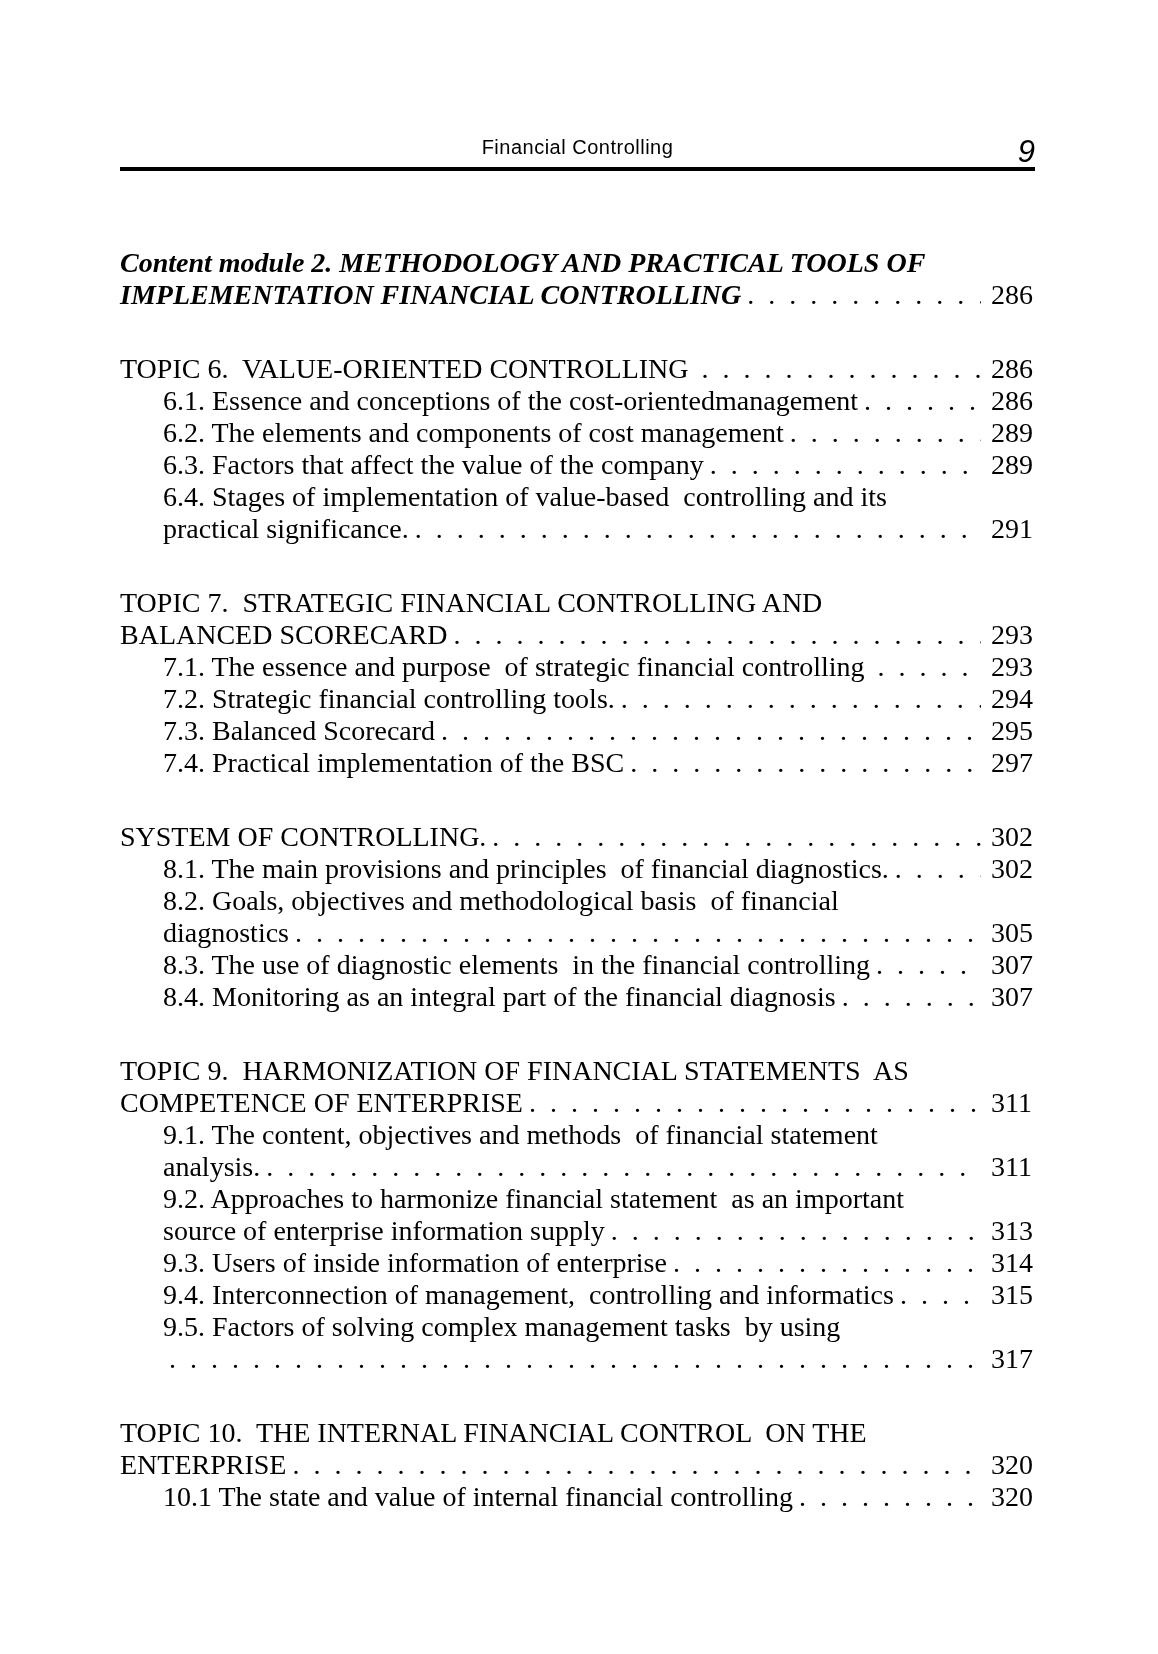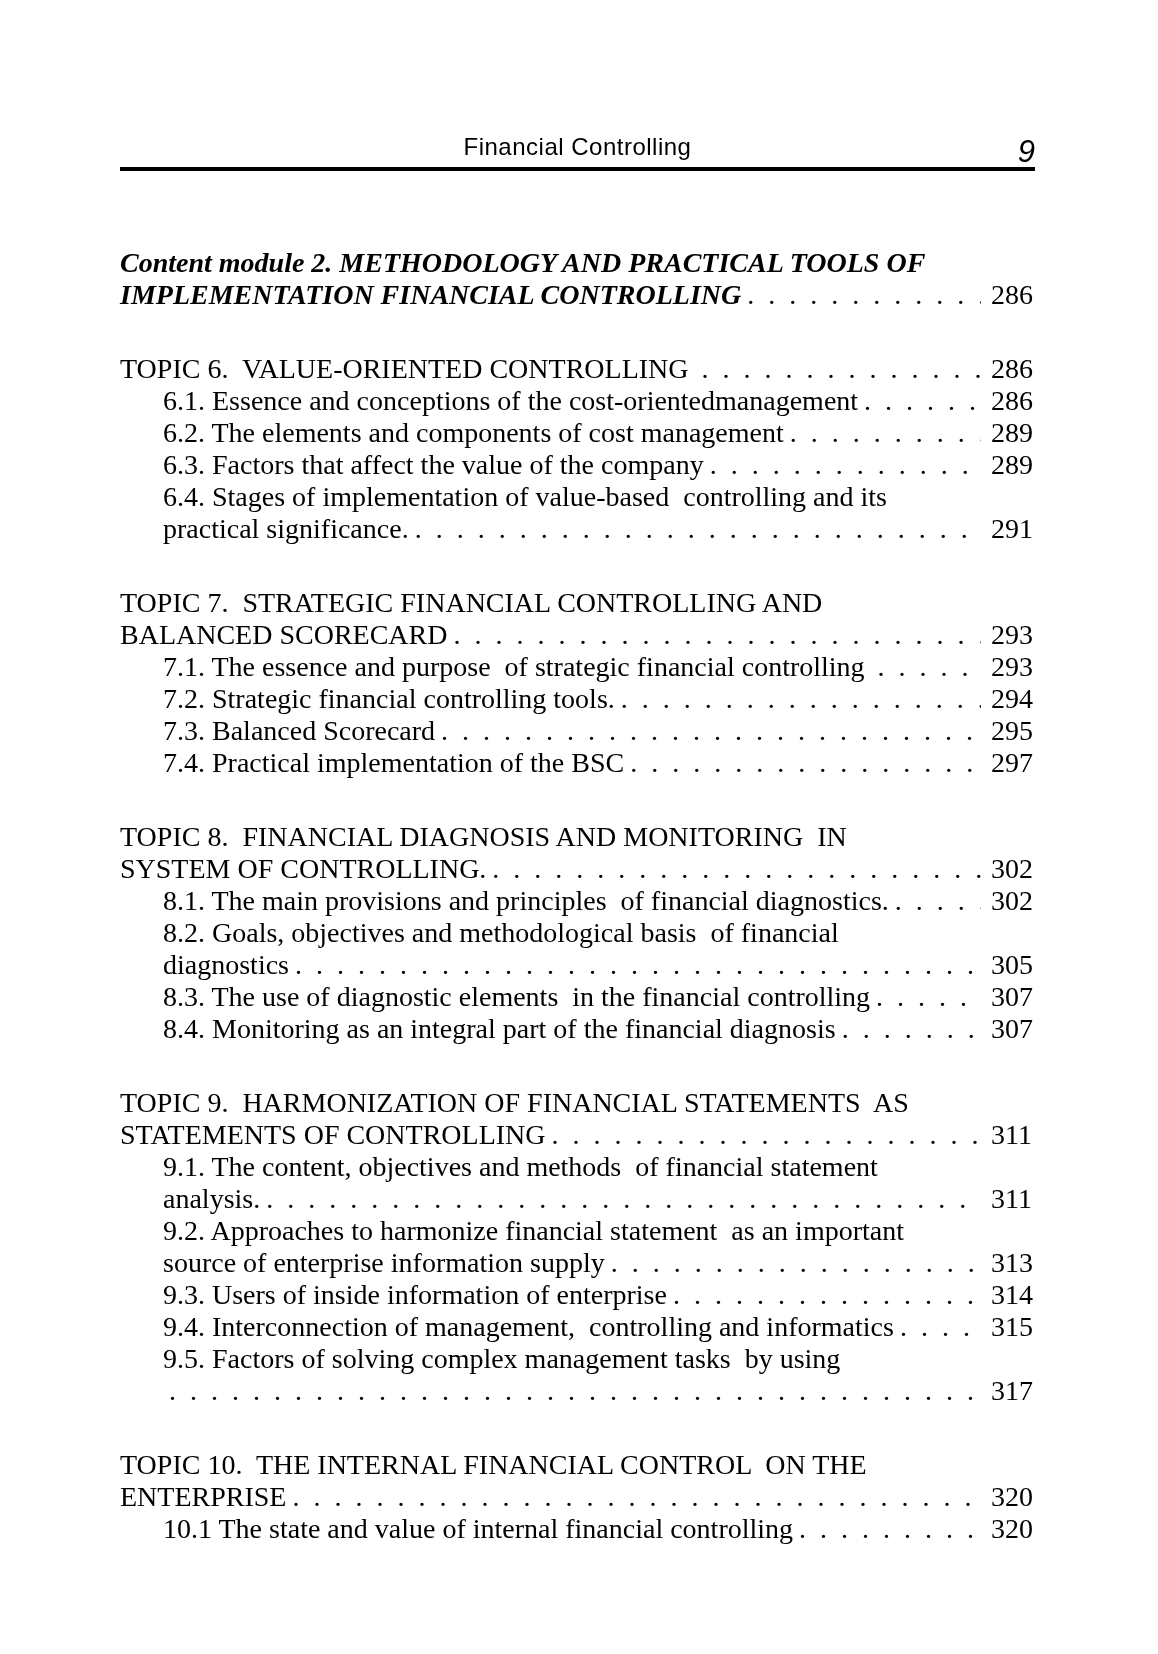--- a/index.html
+++ b/index.html
@@ -17,21 +17,21 @@
   .page-header {
     margin: 134px 123px 0 120px;
     border-bottom: 4px solid #000;
     padding-bottom: 7px;
     position: relative;
     font-family: "Liberation Sans", "DejaVu Sans", sans-serif;
   }
   .header-title {
     display: block;
     text-align: center;
-    font-size: 24px;
+    font-size: 20px;
     line-height: 26px;
     letter-spacing: 0.5px;
   }
   .header-page {
     position: absolute;
     right: 0;
     bottom: 2px;
     font-size: 31px;
     line-height: 26px;
     font-style: italic;
@@ -147,23 +147,20 @@
         <span class="toc-page">295</span>
       </div>
       <div class="toc-row sub">
         <span class="toc-text">7.4. Practical implementation of the BSC</span>
         <span class="leader">. . . . . . . . . . . . . . . . . . . . . . . . . . . . . . . . . . . . . . . . . . . . . . . . . . . . . . . . . . . . . . . . . . . . . . . . . . . . . . . .</span>
         <span class="toc-page">297</span>
       </div>
     </div>
     <div class="toc-block">
       <div class="toc-row">
-        <span class="toc-text">TOPIC 8.  FINANCIAL DIAGNOSIS AND MONITORING  IN</span>
-      </div>
-      <div class="toc-row">
         <span class="toc-text">SYSTEM OF CONTROLLING.</span>
         <span class="leader">. . . . . . . . . . . . . . . . . . . . . . . . . . . . . . . . . . . . . . . . . . . . . . . . . . . . . . . . . . . . . . . . . . . . . . . . . . . . . . . .</span>
         <span class="toc-page">302</span>
       </div>
       <div class="toc-row sub">
         <span class="toc-text">8.1. The main provisions and principles  of financial diagnostics.</span>
         <span class="leader">. . . . . . . . . . . . . . . . . . . . . . . . . . . . . . . . . . . . . . . . . . . . . . . . . . . . . . . . . . . . . . . . . . . . . . . . . . . . . . . .</span>
         <span class="toc-page">302</span>
       </div>
       <div class="toc-row sub">
@@ -183,21 +180,21 @@
         <span class="toc-text">8.4. Monitoring as an integral part of the financial diagnosis</span>
         <span class="leader">. . . . . . . . . . . . . . . . . . . . . . . . . . . . . . . . . . . . . . . . . . . . . . . . . . . . . . . . . . . . . . . . . . . . . . . . . . . . . . . .</span>
         <span class="toc-page">307</span>
       </div>
     </div>
     <div class="toc-block">
       <div class="toc-row">
         <span class="toc-text">TOPIC 9.  HARMONIZATION OF FINANCIAL STATEMENTS  AS</span>
       </div>
       <div class="toc-row">
-        <span class="toc-text">STATEMENTS OF CONTROLLING</span>
+        <span class="toc-text">COMPETENCE OF ENTERPRISE</span>
         <span class="leader">. . . . . . . . . . . . . . . . . . . . . . . . . . . . . . . . . . . . . . . . . . . . . . . . . . . . . . . . . . . . . . . . . . . . . . . . . . . . . . . .</span>
         <span class="toc-page">311</span>
       </div>
       <div class="toc-row sub">
         <span class="toc-text">9.1. The content, objectives and methods  of financial statement</span>
       </div>
       <div class="toc-row sub">
         <span class="toc-text">analysis.</span>
         <span class="leader">. . . . . . . . . . . . . . . . . . . . . . . . . . . . . . . . . . . . . . . . . . . . . . . . . . . . . . . . . . . . . . . . . . . . . . . . . . . . . . . .</span>
         <span class="toc-page">311</span>

